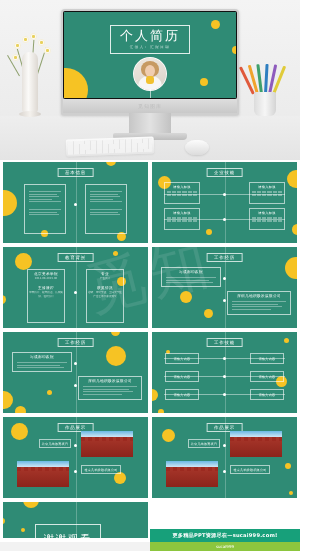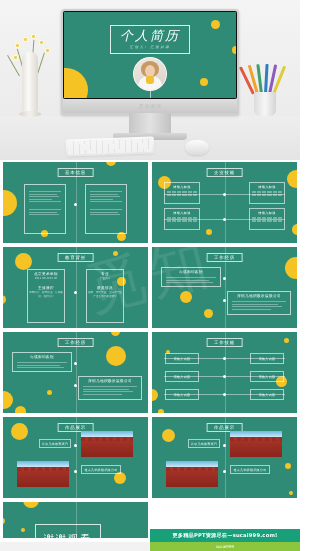--- a/index.html
+++ b/index.html
@@ -1,20 +1,20 @@
 <!DOCTYPE html>
 <html><head>
 <meta charset="utf-8">
 <style>
   html,body{margin:0;padding:0;background:#fff;}
   body{width:300px;height:551px;overflow:hidden;font-family:"DejaVu Sans","Liberation Sans",sans-serif;}
   .page{position:relative;width:300px;height:551px;background:#f2f2f2;}
 
   
-  .hero{position:relative;width:300px;height:160px;background:linear-gradient(180deg,#f4f4f4 0%,#ededed 60%,#e9e9e9 100%);overflow:hidden;font-style:italic;}
+  .hero{position:relative;width:300px;height:160px;background:linear-gradient(180deg,#f4f4f4 0%,#ededed 60%,#e9e9e9 100%);overflow:hidden;}
   .desk{position:absolute;left:0;bottom:0;width:300px;height:44px;background:linear-gradient(180deg,#eeeeee,#e4e4e4);}
 
   .monitor{position:absolute;left:61px;top:9px;width:178px;height:106px;}
   .bezel{position:absolute;left:0;top:0;width:178px;height:106px;background:#cfcfcf;border-radius:4px 4px 2px 2px;
          box-shadow:0 1px 3px rgba(0,0,0,.18);}
   .screen-frame{position:absolute;left:2px;top:2px;width:174px;height:88px;background:#111;border-radius:2px;padding:1px;box-sizing:border-box;}
   .screen{position:relative;width:100%;height:100%;background:#2f8b75;overflow:hidden;}
   .chin{position:absolute;left:2px;bottom:2px;width:174px;height:14px;background:linear-gradient(180deg,#dedede,#c9c9c9);
         display:flex;align-items:center;justify-content:center;}
   .chin span{font-size:5px;color:#bdbdbd;letter-spacing:1px;}

